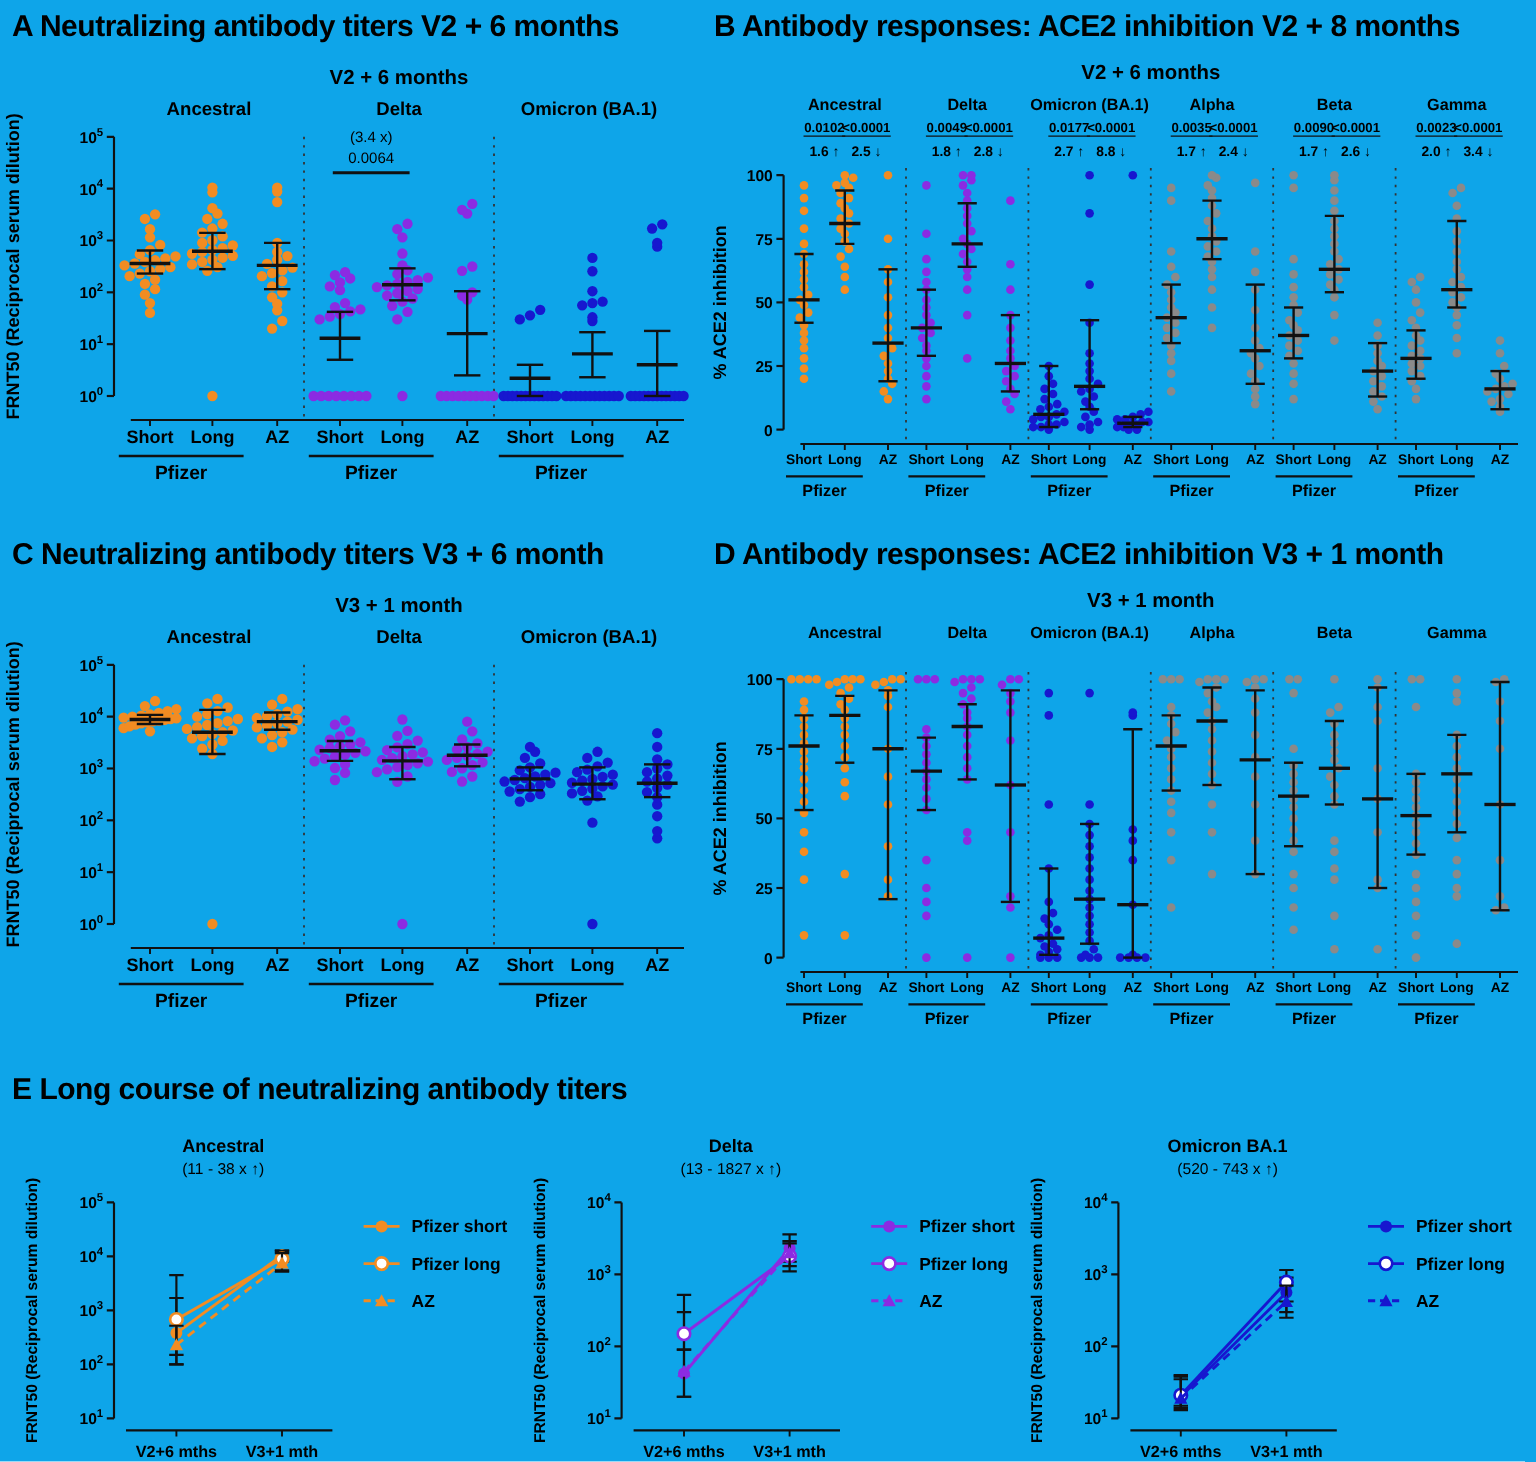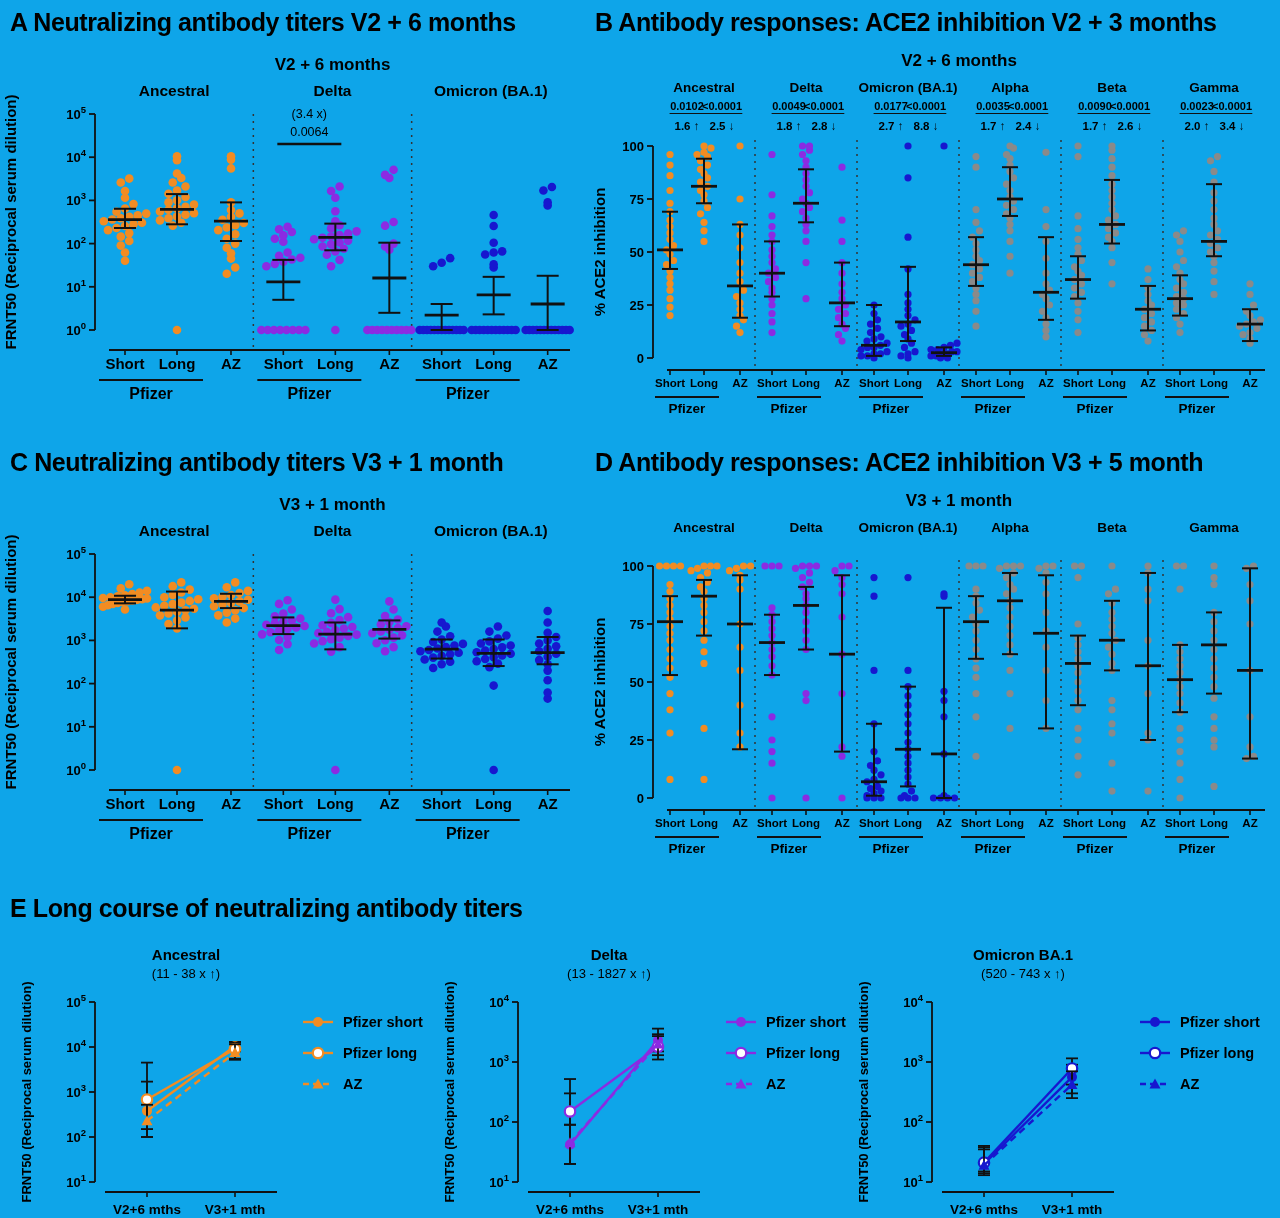--- a/index.html
+++ b/index.html
@@ -328,21 +328,21 @@
           </g>
         </g>
         <g>
           <text x="309.33333333333337" y="72" text-anchor="middle" font-size="12.5" font-weight="400" fill="#000">(3.4 x)</text>
           <text x="309.33333333333337" y="90" text-anchor="middle" font-size="12.5" font-weight="400" fill="#000">0.0064</text>
           <line x1="277.33333333333337" y1="98" x2="341.33333333333337" y2="98" stroke="#111" stroke-width="2.6"></line>
         </g>
       </svg>
   </section>
   <section class="panel" id="panel-B" style="left:585px;top:0;width:695px;height:440px;">
-    <h2>B Antibody responses: ACE2 inhibition V2 + 3 months</h2>
+    <h2>B Antibody responses: ACE2 inhibition V2 + 8 months</h2>
     <svg id="svg-B" width="695" height="394">
         <g>
           <text x="374" y="20" text-anchor="middle" font-size="17" font-weight="700" fill="#000">V2 + 6 months</text>
           <text x="20" y="206" text-anchor="middle" font-size="15" font-weight="700" fill="#000" transform="rotate(-90 20 206)">% ACE2 inhibition</text>
           <line x1="68" y1="100" x2="68" y2="312" stroke="#111" stroke-width="1.8"></line>
           <line x1="62" y1="312" x2="68" y2="312" stroke="#111" stroke-width="1.8"></line>
           <text x="59" y="317" text-anchor="end" font-size="13" font-weight="700" fill="#000">0</text>
           <line x1="62" y1="259" x2="68" y2="259" stroke="#111" stroke-width="1.8"></line>
           <text x="59" y="264" text-anchor="end" font-size="13" font-weight="700" fill="#000">25</text>
           <line x1="62" y1="206" x2="68" y2="206" stroke="#111" stroke-width="1.8"></line>
@@ -932,21 +932,21 @@
           <g>
             <line x1="665" y1="295.04" x2="665" y2="263.24" stroke="#111" stroke-width="2"></line>
             <line x1="657" y1="295.04" x2="673" y2="295.04" stroke="#111" stroke-width="2"></line>
             <line x1="657" y1="263.24" x2="673" y2="263.24" stroke="#111" stroke-width="2"></line>
             <line x1="652" y1="278.08" x2="678" y2="278.08" stroke="#111" stroke-width="2.8"></line>
           </g>
         </g>
       </svg>
   </section>
   <section class="panel" id="panel-C" style="left:0;top:440px;width:585px;height:440px;">
-    <h2>C Neutralizing antibody titers V3 + 1 month</h2>
+    <h2>C Neutralizing antibody titers V3 + 6 month</h2>
     <svg id="svg-C" width="585" height="394">
         <g>
           <text x="332.5" y="24" text-anchor="middle" font-size="17" font-weight="700" fill="#000">V3 + 1 month</text>
           <text x="16" y="176" text-anchor="middle" font-size="15" font-weight="700" fill="#000" transform="rotate(-90 16 176)">FRNT50 (Reciprocal serum dilution)</text>
           <line x1="95" y1="68" x2="95" y2="284" stroke="#111" stroke-width="1.8"></line>
           <line x1="89" y1="284" x2="95" y2="284" stroke="#111" stroke-width="1.8"></line>
           <text x="86" y="289" text-anchor="end" font-size="13" font-weight="700" fill="#000"><tspan>10</tspan><tspan dy="-6" font-size="9.5">0</tspan></text>
           <line x1="89" y1="240.8" x2="95" y2="240.8" stroke="#111" stroke-width="1.8"></line>
           <text x="86" y="245.8" text-anchor="end" font-size="13" font-weight="700" fill="#000"><tspan>10</tspan><tspan dy="-6" font-size="9.5">1</tspan></text>
           <line x1="89" y1="197.6" x2="95" y2="197.6" stroke="#111" stroke-width="1.8"></line>
@@ -1237,21 +1237,21 @@
           <g>
             <line x1="547.6666666666667" y1="178.28277304601613" x2="547.6666666666667" y2="150.9793701707426" stroke="#111" stroke-width="2"></line>
             <line x1="536.6666666666667" y1="178.28277304601613" x2="558.6666666666667" y2="178.28277304601613" stroke="#111" stroke-width="2"></line>
             <line x1="536.6666666666667" y1="150.9793701707426" x2="558.6666666666667" y2="150.9793701707426" stroke="#111" stroke-width="2"></line>
             <line x1="530.6666666666667" y1="166.66865555497668" x2="564.6666666666667" y2="166.66865555497668" stroke="#111" stroke-width="2.8"></line>
           </g>
         </g>
       </svg>
   </section>
   <section class="panel" id="panel-D" style="left:585px;top:440px;width:695px;height:440px;">
-    <h2>D Antibody responses: ACE2 inhibition V3 + 5 month</h2>
+    <h2>D Antibody responses: ACE2 inhibition V3 + 1 month</h2>
     <svg id="svg-D" width="695" height="394">
         <g>
           <text x="374" y="20" text-anchor="middle" font-size="17" font-weight="700" fill="#000">V3 + 1 month</text>
           <text x="20" y="196" text-anchor="middle" font-size="15" font-weight="700" fill="#000" transform="rotate(-90 20 196)">% ACE2 inhibition</text>
           <line x1="68" y1="80" x2="68" y2="312" stroke="#111" stroke-width="1.8"></line>
           <line x1="62" y1="312" x2="68" y2="312" stroke="#111" stroke-width="1.8"></line>
           <text x="59" y="317" text-anchor="end" font-size="13" font-weight="700" fill="#000">0</text>
           <line x1="62" y1="254" x2="68" y2="254" stroke="#111" stroke-width="1.8"></line>
           <text x="59" y="259" text-anchor="end" font-size="13" font-weight="700" fill="#000">25</text>
           <line x1="62" y1="196" x2="68" y2="196" stroke="#111" stroke-width="1.8"></line>

